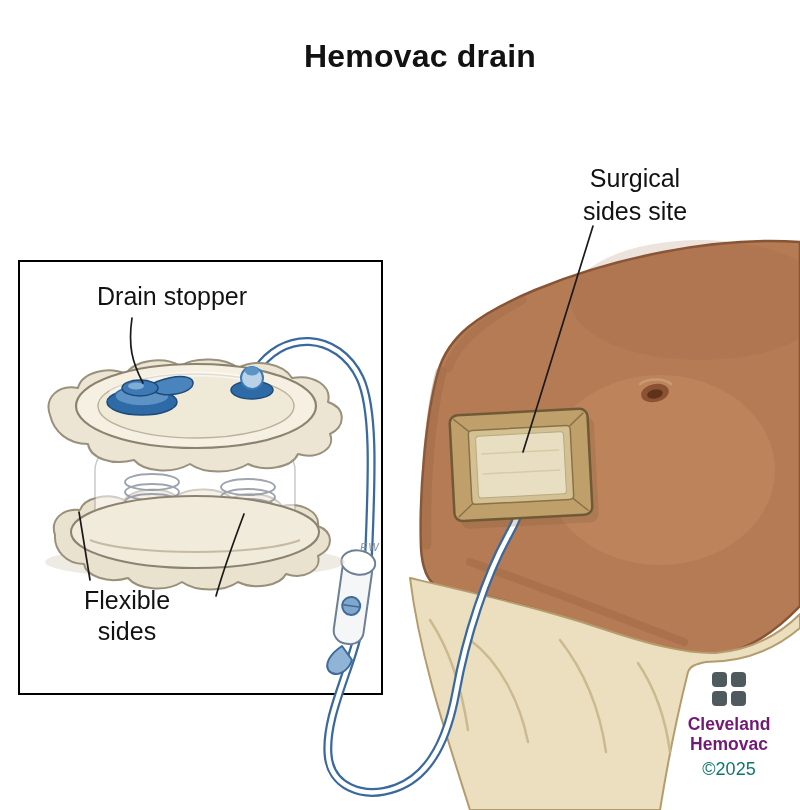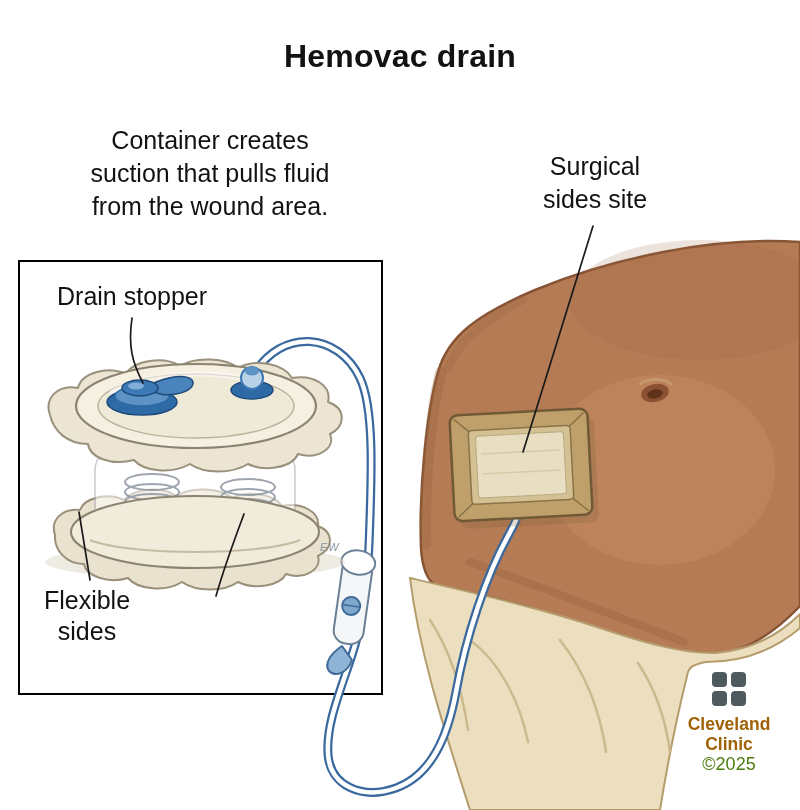--- a/index.html
+++ b/index.html
@@ -28,37 +28,38 @@
   .art {
     position: absolute;
     left: 0;
     top: 0;
     z-index: 1;
   }
   .txt {
     position: absolute;
     z-index: 2;
     color: #121212;
+    margin-left: 40px;
   }
   .title {
     left: 0;
     right: 0;
     top: 38px;
     text-align: center;
     font-size: 32px;
     font-weight: bold;
     letter-spacing: 0.2px;
   }
   .note {
     font-size: 25px;
     line-height: 33px;
     text-align: center;
   }
   .note-container { left: 40px;  top: 124px; width: 340px; }
-  .note-wound     { left: 500px; top: 150px; width: 190px; }
+  .note-wound     { left: 500px; top: 162px; width: 190px; }
   .lbl {
     font-size: 25px;
     line-height: 31px;
   }
   .lbl-stopper  { left: 57px;  top: 281px; }
   .lbl-flexible { left: 20px;  top: 585px; width: 134px; text-align: center; }
   .lbl-springs  { left: 166px; top: 599px; width: 124px; text-align: center; }
   .signature {
     left: 320px;
     top: 541px;
@@ -74,25 +75,26 @@
     top: 672px;
     width: 130px;
     text-align: center;
   }
   .brand .cc-logo { display: inline-block; }
   .cc-name {
     margin-top: 4px;
     font-size: 17.5px;
     line-height: 20px;
     font-weight: bold;
-    color: #a16207;
+    color: #701a75;
   }
   .cc-copy {
+    margin-top: 5px;
     font-size: 18px;
-    color: #4d7c0f;
+    color: #0f766e;
   }
 </style>
 </head>
 <body>
 
 <div class="stage">
 
   <div class="inset-box"></div>
 
   <svg class="art" width="800" height="810" viewBox="0 0 800 810">
@@ -216,25 +218,20 @@
     <g fill="none" stroke="#1a1a1a" stroke-width="1.7" stroke-linecap="round">
       <path d="M 132 318 C 128 346 132 362 143 383"></path>
       <path d="M 90 580 L 79 512"></path>
       <path d="M 216 596 C 224 568 232 546 244 514"></path>
       <path d="M 593 226 L 523 452"></path>
     </g>
   </svg>
 
   <div class="txt title">Hemovac drain</div>
 
-  <div class="txt note note-container">
-    <div>Container creates</div>
-    <div>suction that pulls fluid</div>
-    <div>from the wound area.</div>
-  </div>
 
   <div class="txt note note-wound">
     <div>Surgical</div>
     <div>sides site</div>
   </div>
 
   <div class="txt lbl lbl-flexible">
     <div>Flexible</div>
     <div>sides</div>
   </div>
@@ -246,18 +243,18 @@
 
   <div class="brand">
     <svg class="cc-logo" width="34" height="34" viewBox="0 0 34 34">
       <rect x="0" y="0" width="15" height="15" rx="4" fill="#4e5a5e"></rect>
       <rect x="19" y="0" width="15" height="15" rx="4" fill="#4e5a5e"></rect>
       <rect x="0" y="19" width="15" height="15" rx="4" fill="#4e5a5e"></rect>
       <rect x="19" y="19" width="15" height="15" rx="4" fill="#4e5a5e"></rect>
     </svg>
     <div class="cc-name">
       <div>Cleveland</div>
-      <div>Clinic</div>
+      <div>Hemovac</div>
     </div>
     <div class="cc-copy">©2025</div>
   </div>
 
 </div>
 
 </body></html>

